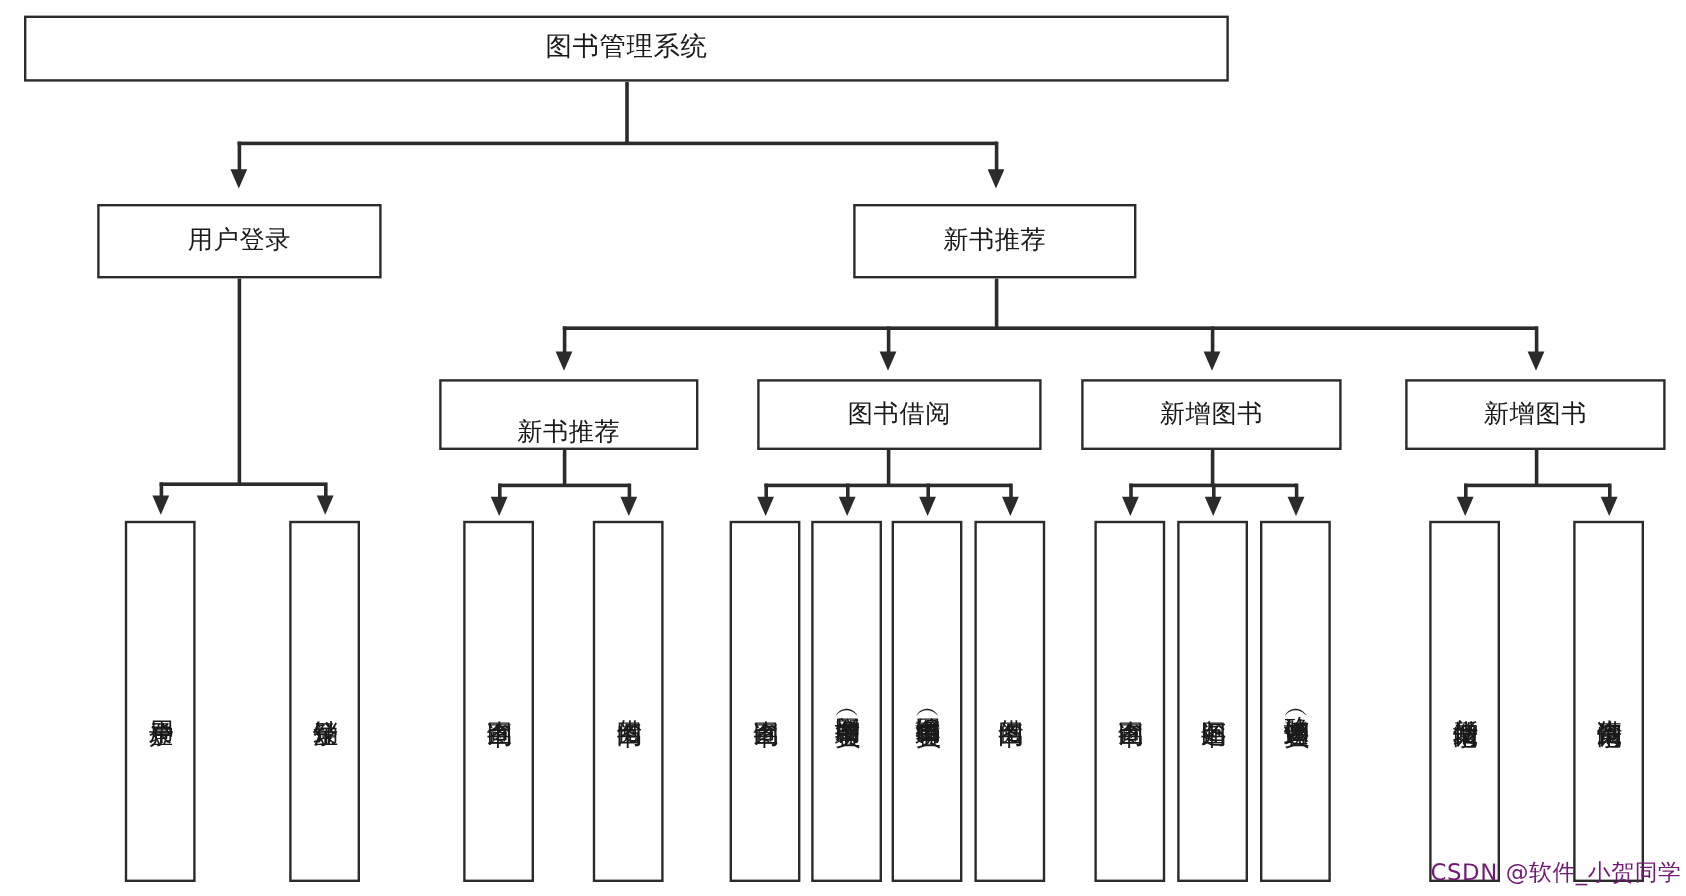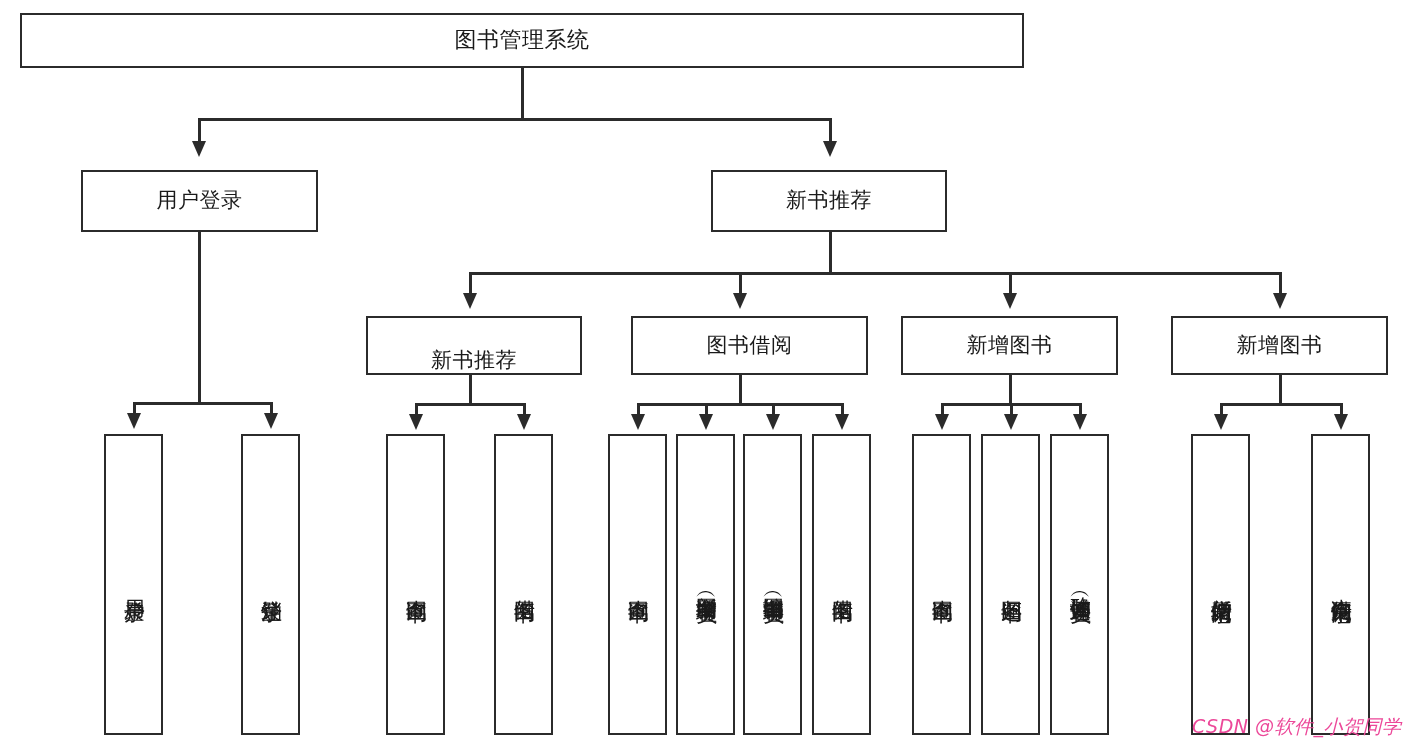--- a/index.html
+++ b/index.html
@@ -68,26 +68,25 @@
     position: absolute;
     width: 0;
     height: 0;
     border-left: 7px solid transparent;
     border-right: 7px solid transparent;
     border-top: 16px solid #2b2b2b;
     z-index: 2;
   }
   .watermark {
     position: absolute;
-    color: #ec4899;
+    color: #701a75;
     font-size: 19px;
     letter-spacing: 0.5px;
     white-space: nowrap;
     z-index: 5;
-    font-style: italic;
   }
 </style>
 </head>
 <body>
 
 <div id="canvas">
 
   <div class="node node-h node-root" style="left:20px; top:13px; width:1004px; height:55px;">
     <span>图书管理系统</span>
   </div>

